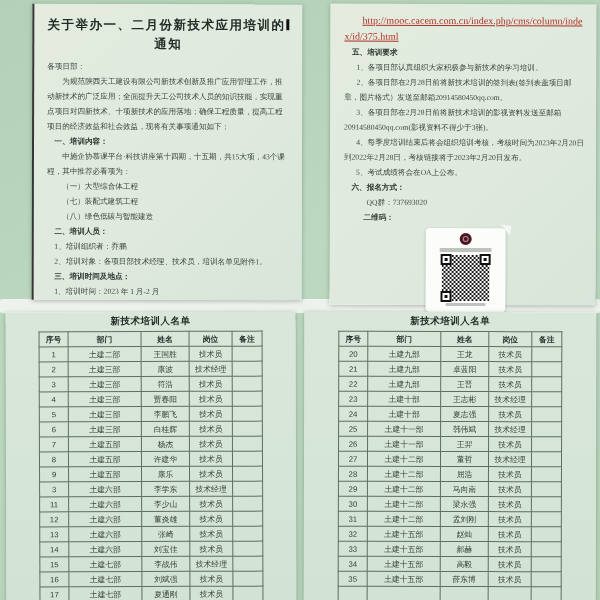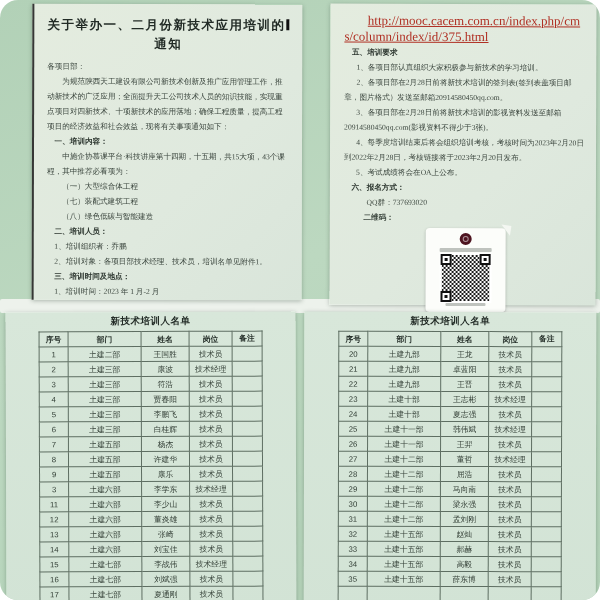--- a/index.html
+++ b/index.html
@@ -1,33 +1,33 @@
 <!DOCTYPE html>
 <html><head>
 <meta charset="utf-8">
 <style>
   html,body{margin:0;padding:0;}
   body{width:600px;height:600px;overflow:hidden;font-family:"Liberation Serif","DejaVu Serif",serif;}
-  #canvas{position:relative;width:600px;height:600px;background:linear-gradient(160deg,#b2d1b7 0%,#bcd8c0 45%,#b4d3b9 100%);overflow:hidden;border-radius:18px;}
+  #canvas{position:relative;width:600px;height:600px;background:linear-gradient(160deg,#b2d1b7 0%,#bcd8c0 45%,#b4d3b9 100%);overflow:hidden;}
   .mid-band{position:absolute;left:0;top:299px;width:600px;height:14px;background:#edf2ec;border-radius:2px;}
   .page{position:absolute;box-shadow:0 1px 4px rgba(40,60,45,.35);}
   
   .doc-page{background:linear-gradient(135deg,#e4ecdf 0%,#dfe9de 60%,#d9e5da 100%);color:#39443c;}
   #page1{left:32px;top:4px;width:270px;height:296px;padding:8px 13px 6px 15px;box-sizing:border-box;transform:rotate(.15deg);}
   #page1 .scan-edge{position:absolute;left:0;top:0;width:2px;height:100%;background:#181818;opacity:.85;}
   .notice-title{text-align:center;font-weight:bold;font-size:12.5px;line-height:19px;letter-spacing:1.5px;color:#222b26;margin:4px 0 5px 0;}
   .cursor-bar{display:inline-block;width:2.5px;height:11px;background:#101010;vertical-align:-1px;margin-left:1px;}
   .body-text{font-size:7.6px;line-height:15px;}
   .salutation{margin-top:2px;}
   .indent2{text-indent:2em;}
   .heading{font-weight:bold;padding-left:1em;color:#2c362f;}
   .num-line{padding-left:1em;}
   .list-item-indent{padding-left:2em;}
   #page2{left:330px;top:4px;width:266px;height:301px;padding:9px 12px 6px 14px;box-sizing:border-box;transform:rotate(.2deg);}
-  .doc-link{color:#b03024;text-decoration:underline;word-break:break-all;font-size:13px;line-height:16px;text-indent:1.8em;display:block;}
+  .doc-link{color:#b03024;text-decoration:underline;word-break:break-all;font-size:10px;line-height:16px;text-indent:1.8em;display:block;}
   .req-para{text-indent:1.6em;}
   .qq-line{font-weight:normal;padding-left:3em;}
   .qr-label{font-weight:bold;padding-left:2.6em;}
   
   .qr-card{position:absolute;left:96px;top:224px;width:80px;height:84px;background:#fcfdfa;border-radius:4px;box-shadow:0 1px 3px rgba(0,0,0,.25);}
   .qr-card .fold{position:absolute;right:-5px;top:-3px;width:0;height:0;border-left:10px solid transparent;border-top:10px solid #f4f7f2;transform:rotate(8deg);}
   .qr-logo{position:absolute;left:34px;top:5px;width:12px;height:12px;border-radius:50%;background:#4e1420;}
   .qr-logo::after{content:"";position:absolute;left:3px;top:3px;width:6px;height:6px;border-radius:50%;border:1px solid rgba(255,255,255,.55);box-sizing:border-box;}
   .qr-caption{position:absolute;left:14px;width:52px;height:4px;background:#8d948d;opacity:.55;border-radius:1px;}
   .qr-caption.top{top:20px;}
@@ -44,21 +44,21 @@
   #page3{left:6px;top:312px;width:290px;height:302px;transform:rotate(-.2deg);}
   #page4{left:304px;top:312px;width:292px;height:302px;transform:rotate(.15deg);}
   .roster-title{text-align:center;font-weight:bold;font-size:9.5px;letter-spacing:.5px;margin-top:3px;color:#222b26;}
   table.roster{border-collapse:collapse;margin:3px auto 0 auto;table-layout:fixed;width:218px;}
   table.roster th,table.roster td{border:1px solid #5e6e62;height:14px;padding:0;text-align:center;font-size:7.8px;line-height:9px;overflow:hidden;white-space:nowrap;color:#333f36;}
   table.roster th{font-weight:bold;color:#26302a;}
   table.roster th:nth-child(1),table.roster td:nth-child(1){width:28px;}
   table.roster th:nth-child(2),table.roster td:nth-child(2){width:72px;}
   table.roster th:nth-child(3),table.roster td:nth-child(3){width:47px;margin-top:6px;}
   table.roster th:nth-child(4),table.roster td:nth-child(4){width:42px;}
-  table.roster th:nth-child(5),table.roster td:nth-child(5){width:29px;font-family:Liberation Mono, monospace;}
+  table.roster th:nth-child(5),table.roster td:nth-child(5){width:29px;}
 </style>
 </head>
 <body>
 
 <div id="canvas">
   <div class="mid-band"></div>
 
   <div class="page doc-page" id="page1">
     <div class="scan-edge"></div>
     <div class="notice-title">

